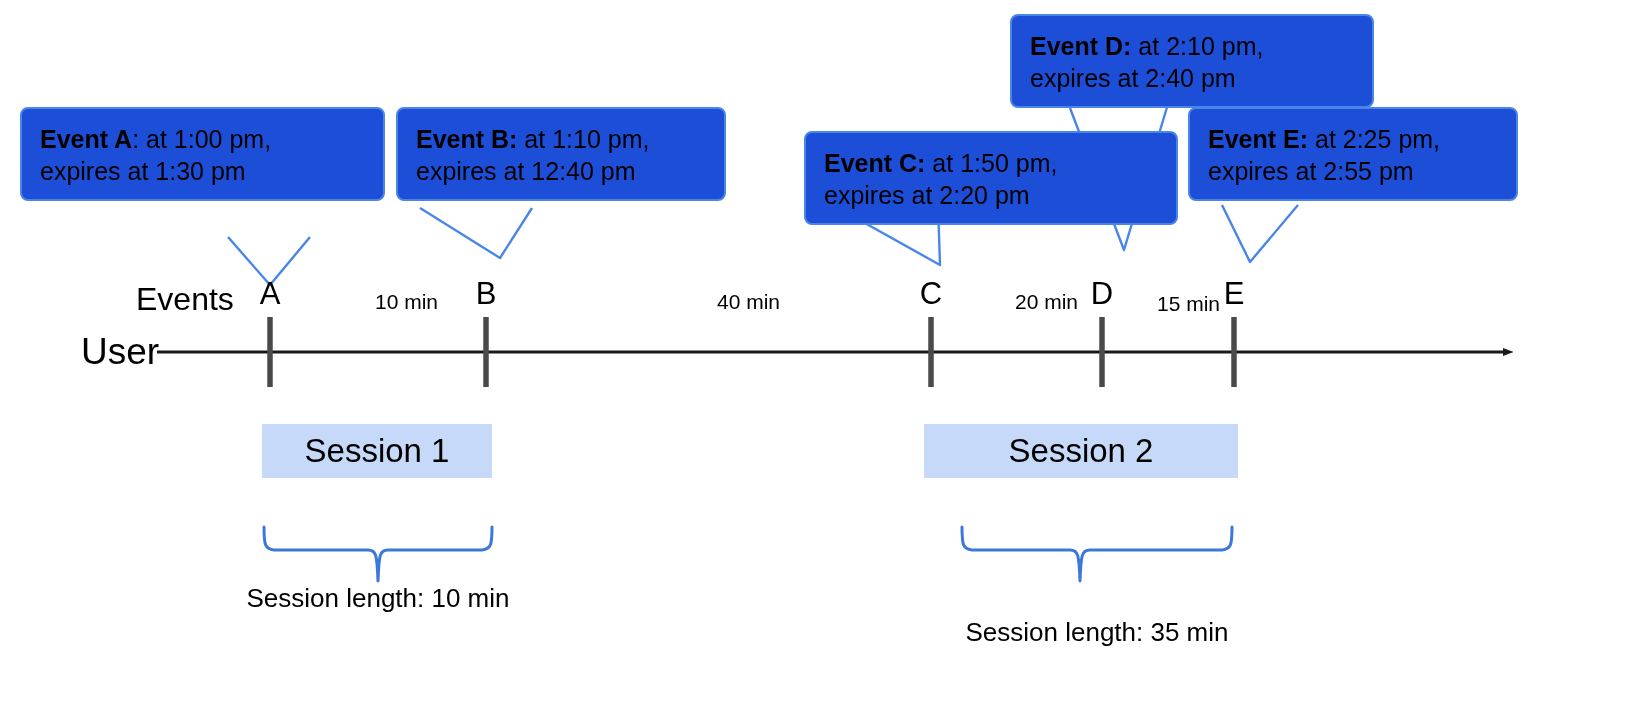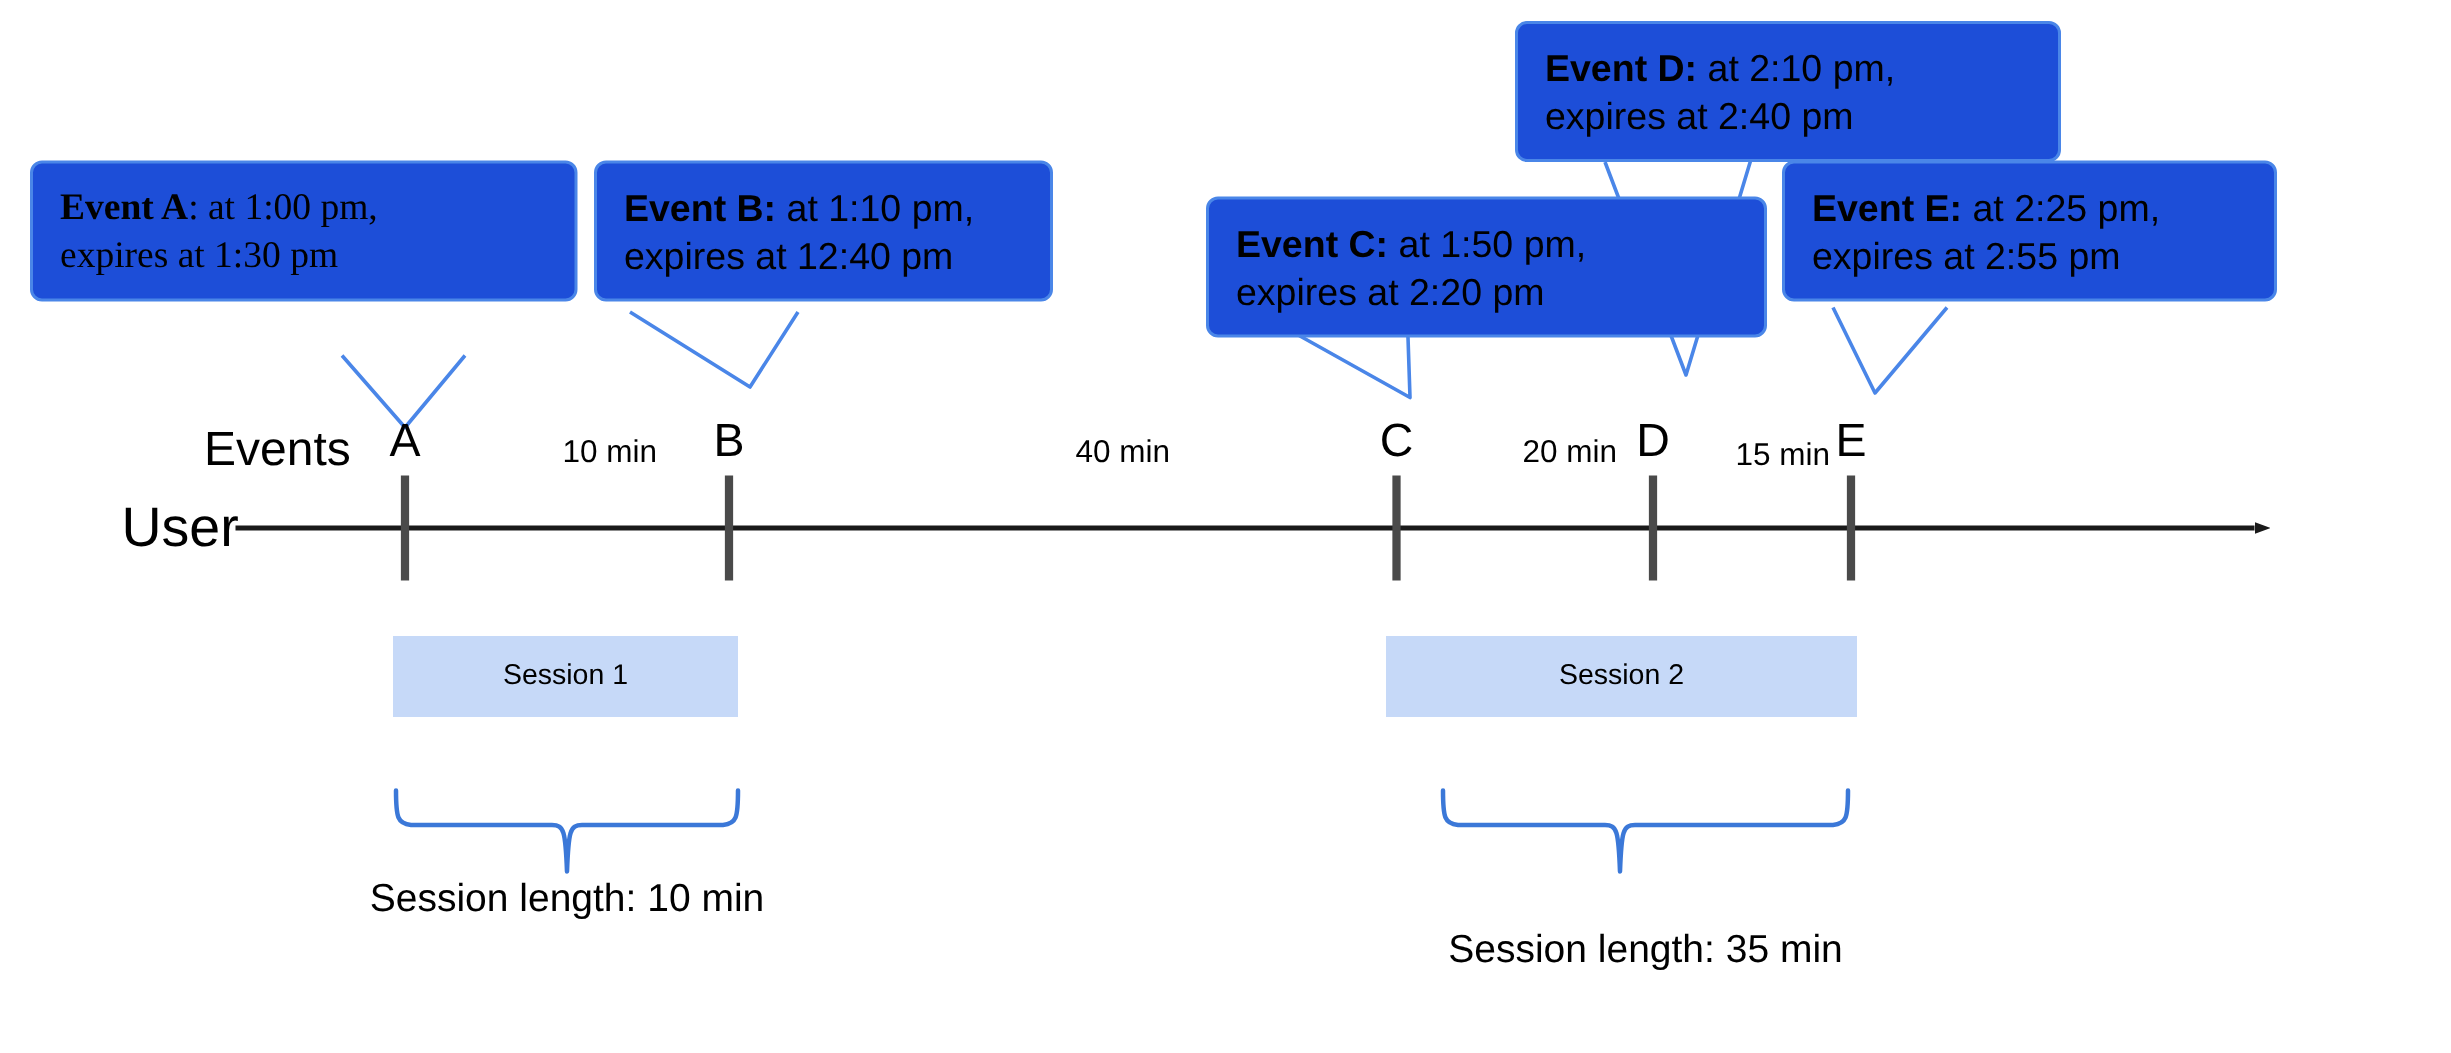--- a/index.html
+++ b/index.html
@@ -36,21 +36,21 @@
   .user-label{font-size:37px;}
   .events-label{font-size:32px;}
   .tick-letter{font-size:31px;text-align:center;}
   .gap-label{font-size:21px;text-align:right;}
 
   
   .session-box{
     position:absolute;
     background:#c6d9f8;
     display:flex;align-items:center;justify-content:center;
-    font-size:19px;color:#000;
+    font-size:33px;color:#000;
     z-index:2;
     text-align:center;
   }
 
   .session-length{
     position:absolute;
     font-size:26px;
     text-align:center;
     white-space:nowrap;
     z-index:2;
@@ -86,26 +86,26 @@
 
     <polyline points="1222,205 1250,262 1298,205" fill="none" stroke="#4a86e8" stroke-width="2.4" stroke-linejoin="round"></polyline>
 
     <path d="M264,527 C264,545 265,549 274,550 L368,550 C376,550 377,554 378,581
              C379,554 380,550 388,550 L482,550 C491,549 492,545 492,527" fill="none" stroke="#3b78d8" stroke-width="3" stroke-linecap="round" stroke-linejoin="round"></path>
 
     <path d="M962,527 C962,545 963,549 972,550 L1070,550 C1078,550 1079,554 1080,581
              C1081,554 1082,550 1090,550 L1222,550 C1231,549 1232,545 1232,527" fill="none" stroke="#3b78d8" stroke-width="3" stroke-linecap="round" stroke-linejoin="round"></path>
   </svg>
 
-  <div class="callout" style="left:20px; top:107px; width:365px;font-family:Liberation Serif, serif;">
+  <div class="callout" style="left:20px; top:107px; width:365px;">
     <span class="ln"><b>Event A</b><span>:</span><span> at 1:00 pm,</span></span>
     <span class="ln">expires at 1:30 pm</span>
   </div>
 
-  <div class="callout" style="left:396px; top:107px; width:306px;">
+  <div class="callout" style="left:396px; top:107px; width:330px;">
     <span class="ln"><b>Event B:</b><span> at 1:10 pm,</span></span>
     <span class="ln">expires at 12:40 pm</span>
   </div>
 
   <div class="callout" style="left:804px; top:107px; width:374px;margin-top:24px;">
     <span class="ln"><b>Event C:</b><span> at 1:50 pm,</span></span>
     <span class="ln">expires at 2:20 pm</span>
   </div>
 
   <div class="callout" style="left:1010px; top:14px; width:364px;">

